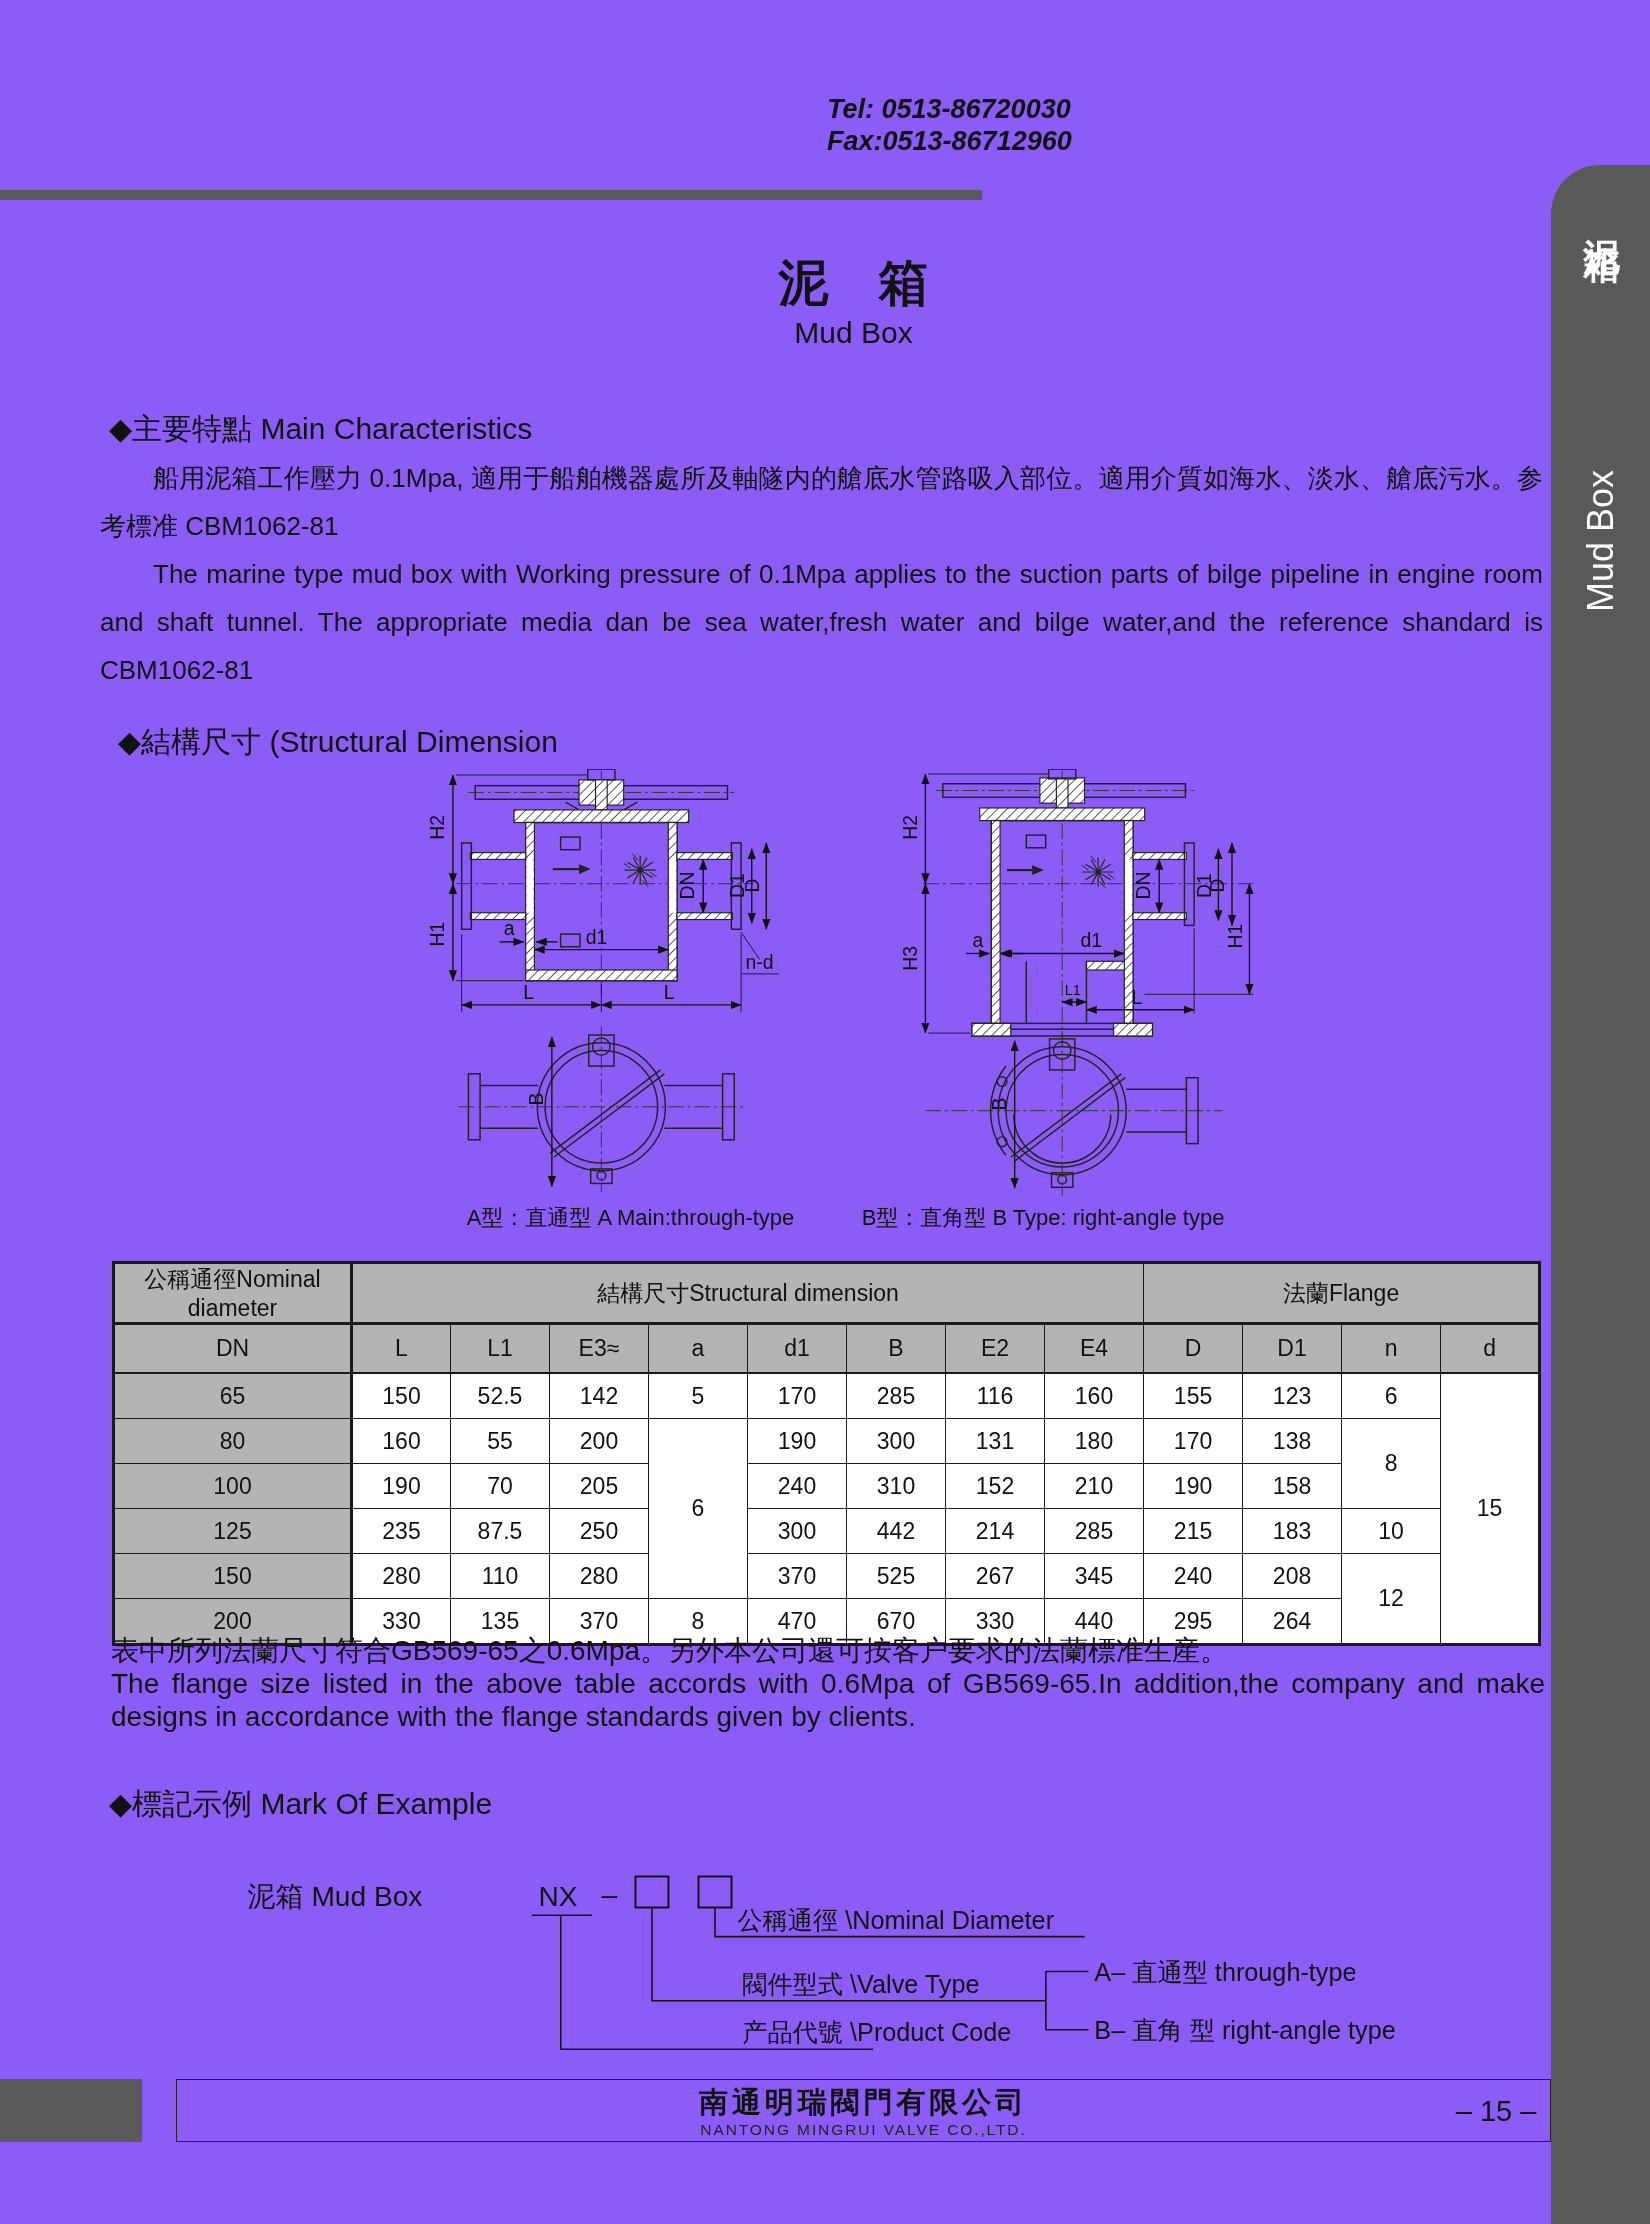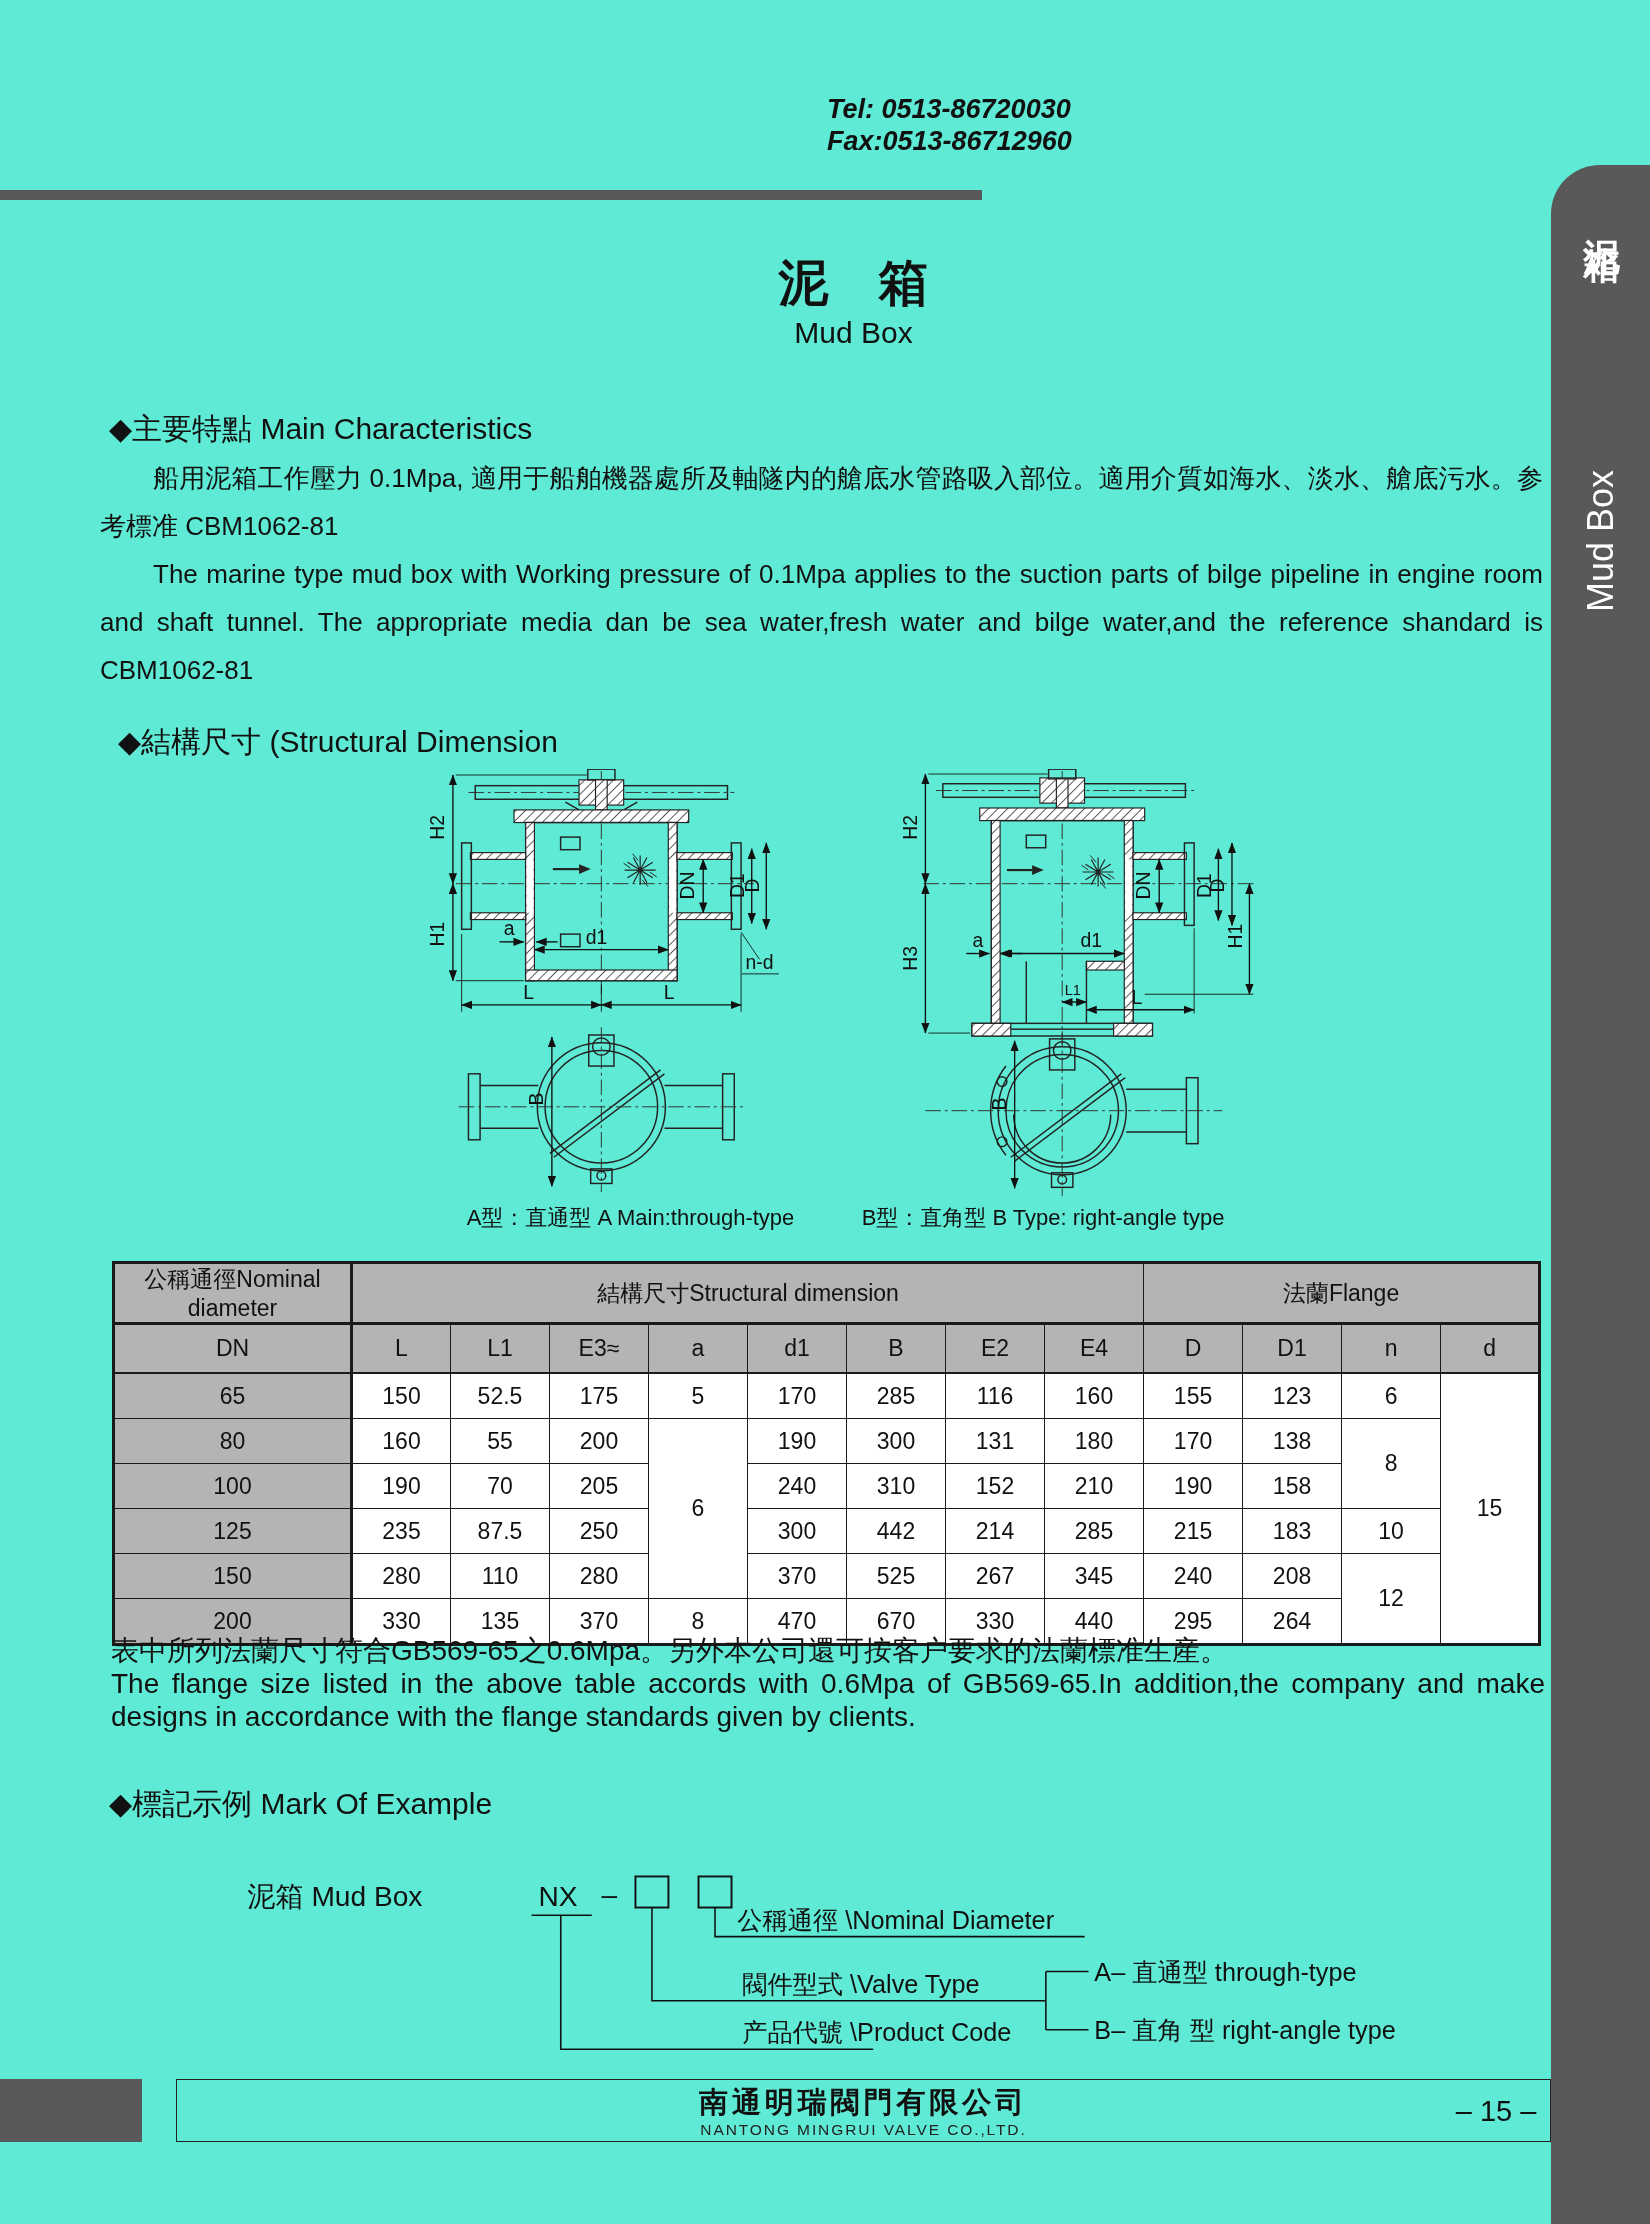--- a/index.html
+++ b/index.html
@@ -1,16 +1,16 @@
 <!DOCTYPE html>
 <html><head>
 <meta charset="utf-8">
 <style>
   html,body{margin:0;padding:0;background:#e8e8e8;}
-  #page{position:relative;width:1651px;height:2224px;background:#5eead4;overflow:hidden;
+  #page{position:relative;width:1651px;height:2224px;background:#8b5cf6;overflow:hidden;
         font-family:"Liberation Sans","DejaVu Sans",sans-serif;color:#111;}
   .abs{position:absolute;}
   
   #telfax{left:827px;top:93px;font-size:27px;font-style:italic;font-weight:bold;line-height:32px;}
   #topbar{left:0;top:190px;width:982px;height:9.7px;background:#595959;}
   
   #sidebar{left:1551px;top:165px;width:100px;height:2059px;background:#595959;border-top-left-radius:49px;}
   .sb-cn{position:absolute;top:44px;left:50%;transform:translateX(-50%);writing-mode:vertical-rl;
          color:#fff;font-size:37px;letter-spacing:9.7px;font-weight:bold;}
   .sb-en-wrap{position:absolute;top:231px;left:0;width:100px;height:291px;display:flex;align-items:center;justify-content:center;}
@@ -298,21 +298,21 @@
             <th class="ch">D1</th>
             <th class="ch">n</th>
             <th class="ch">d</th>
           </tr>
         </thead>
         <tbody>
           <tr>
             <td class="dn">65</td>
             <td>150</td>
             <td>52.5</td>
-            <td>175</td>
+            <td>142</td>
             <td>5</td>
             <td>170</td>
             <td>285</td>
             <td>116</td>
             <td>160</td>
             <td>155</td>
             <td>123</td>
             <td>6</td>
             <td rowspan="6">15</td>
           </tr>

